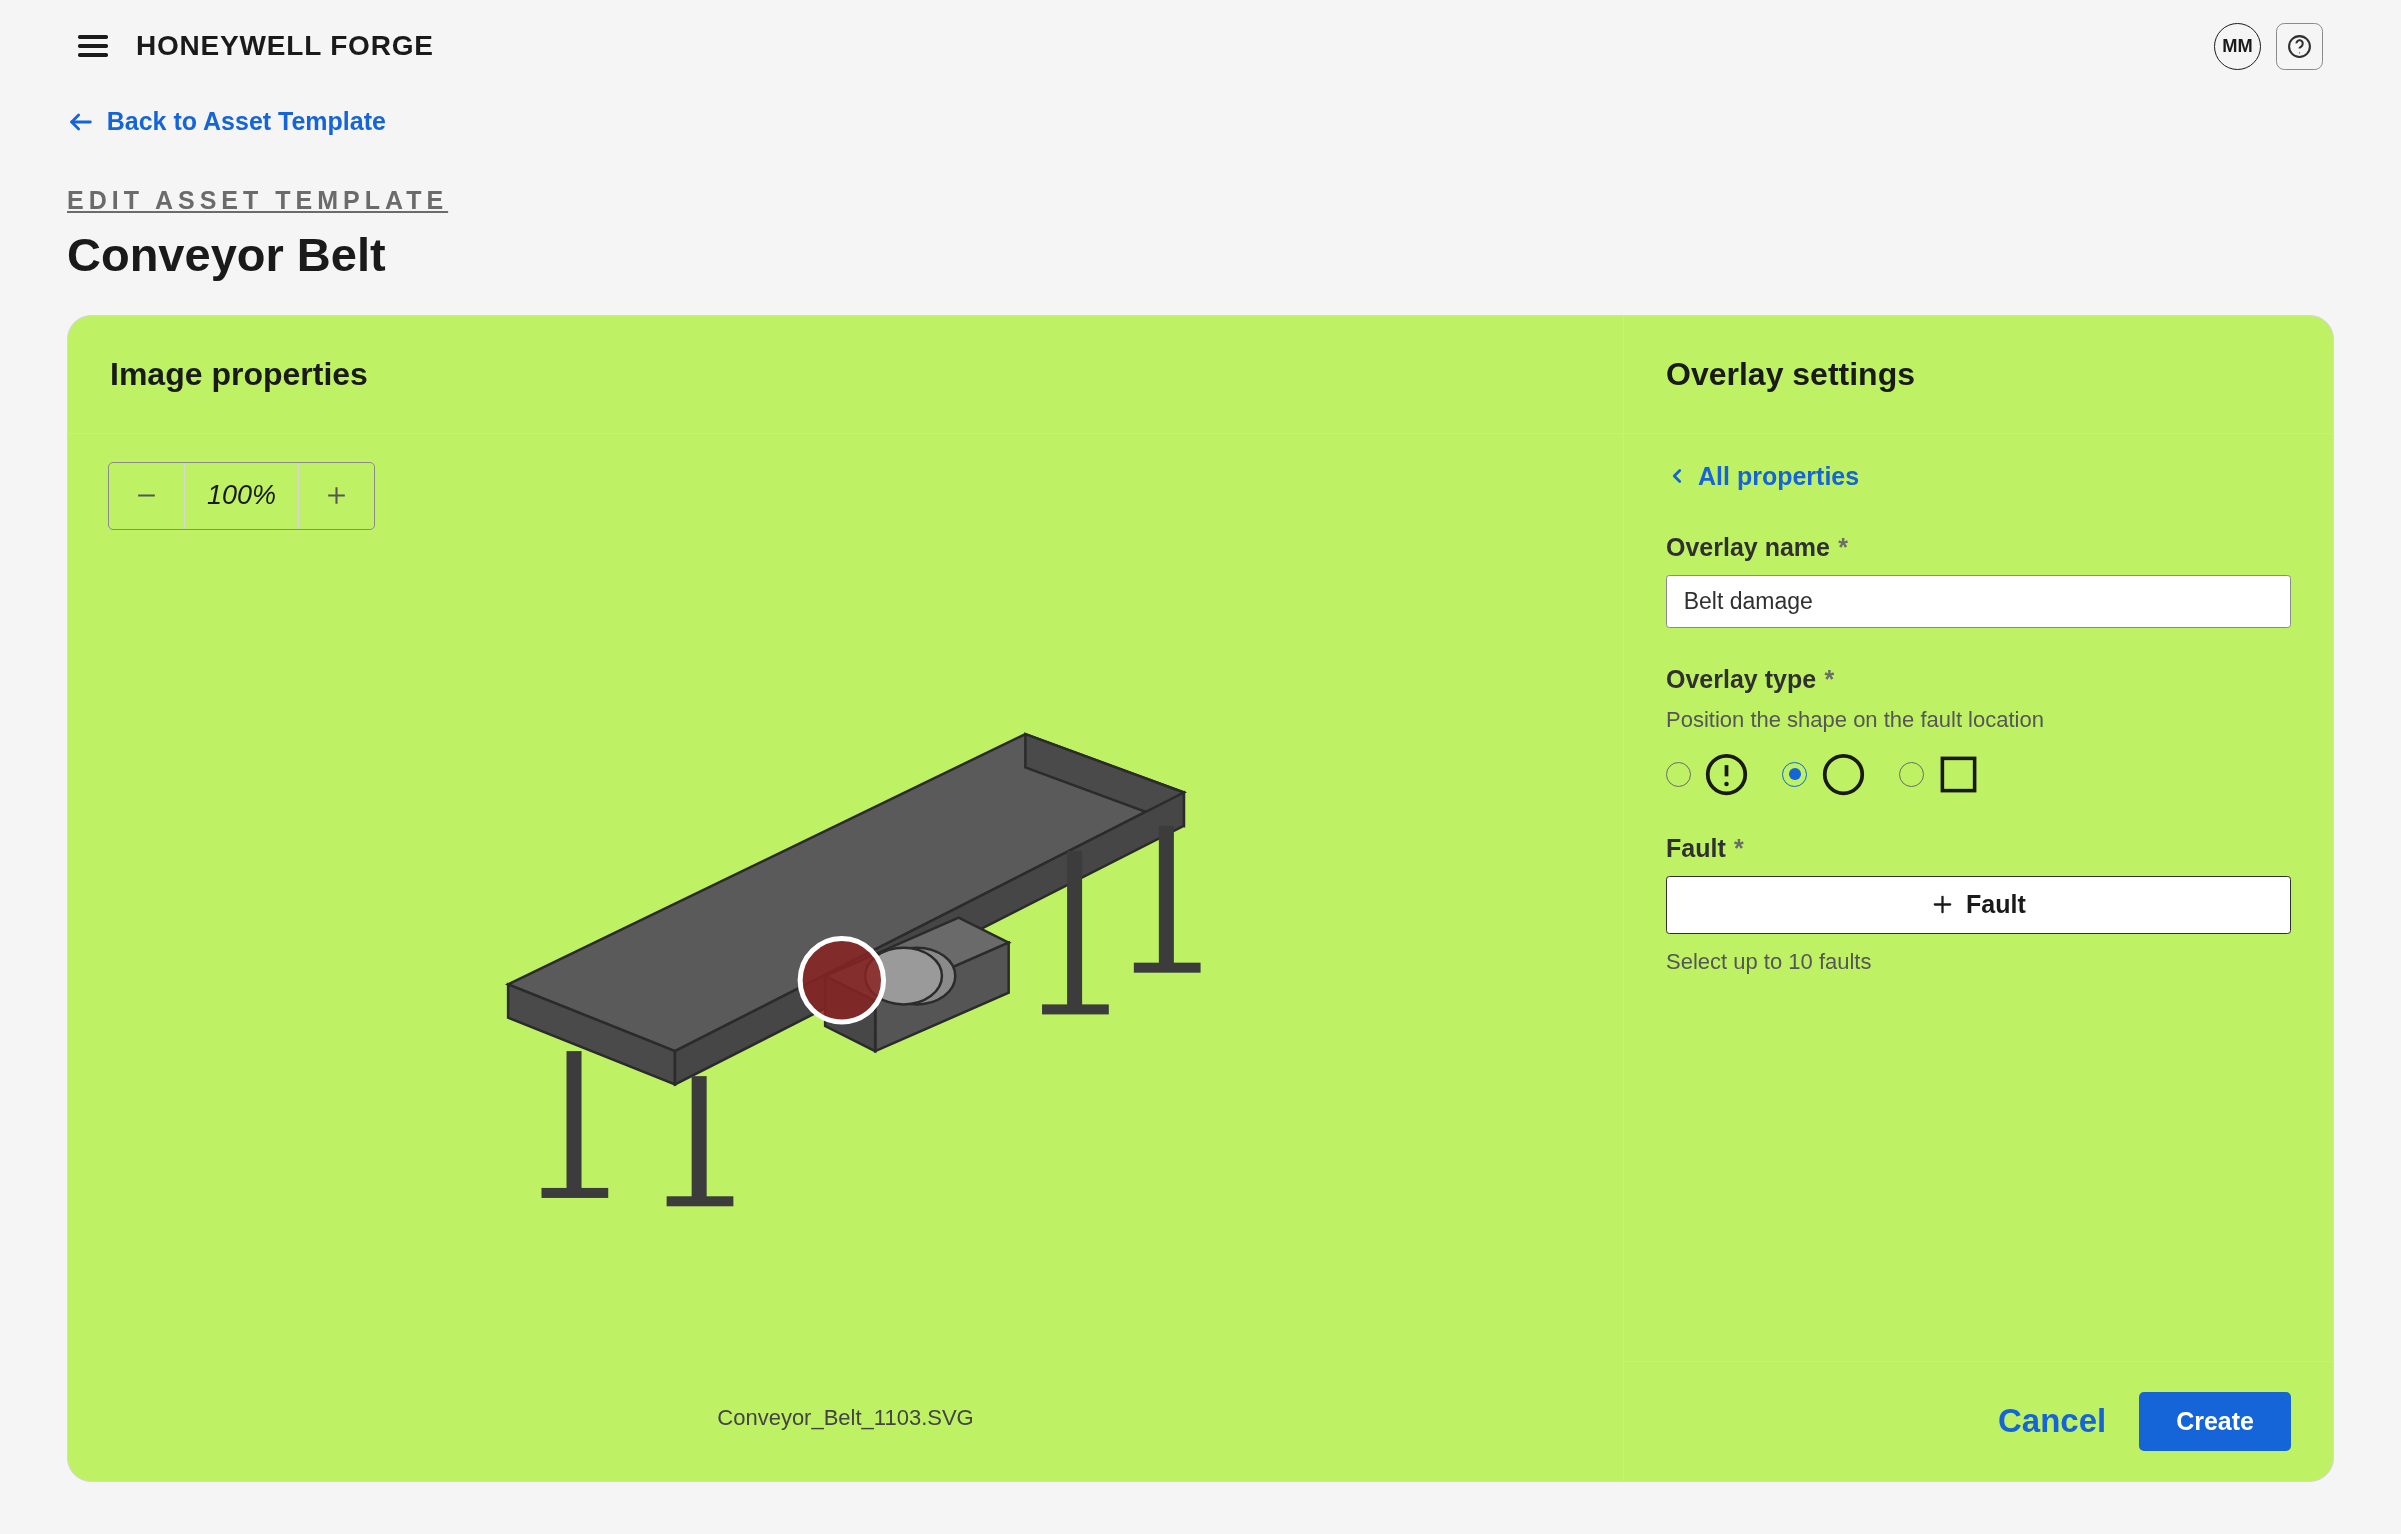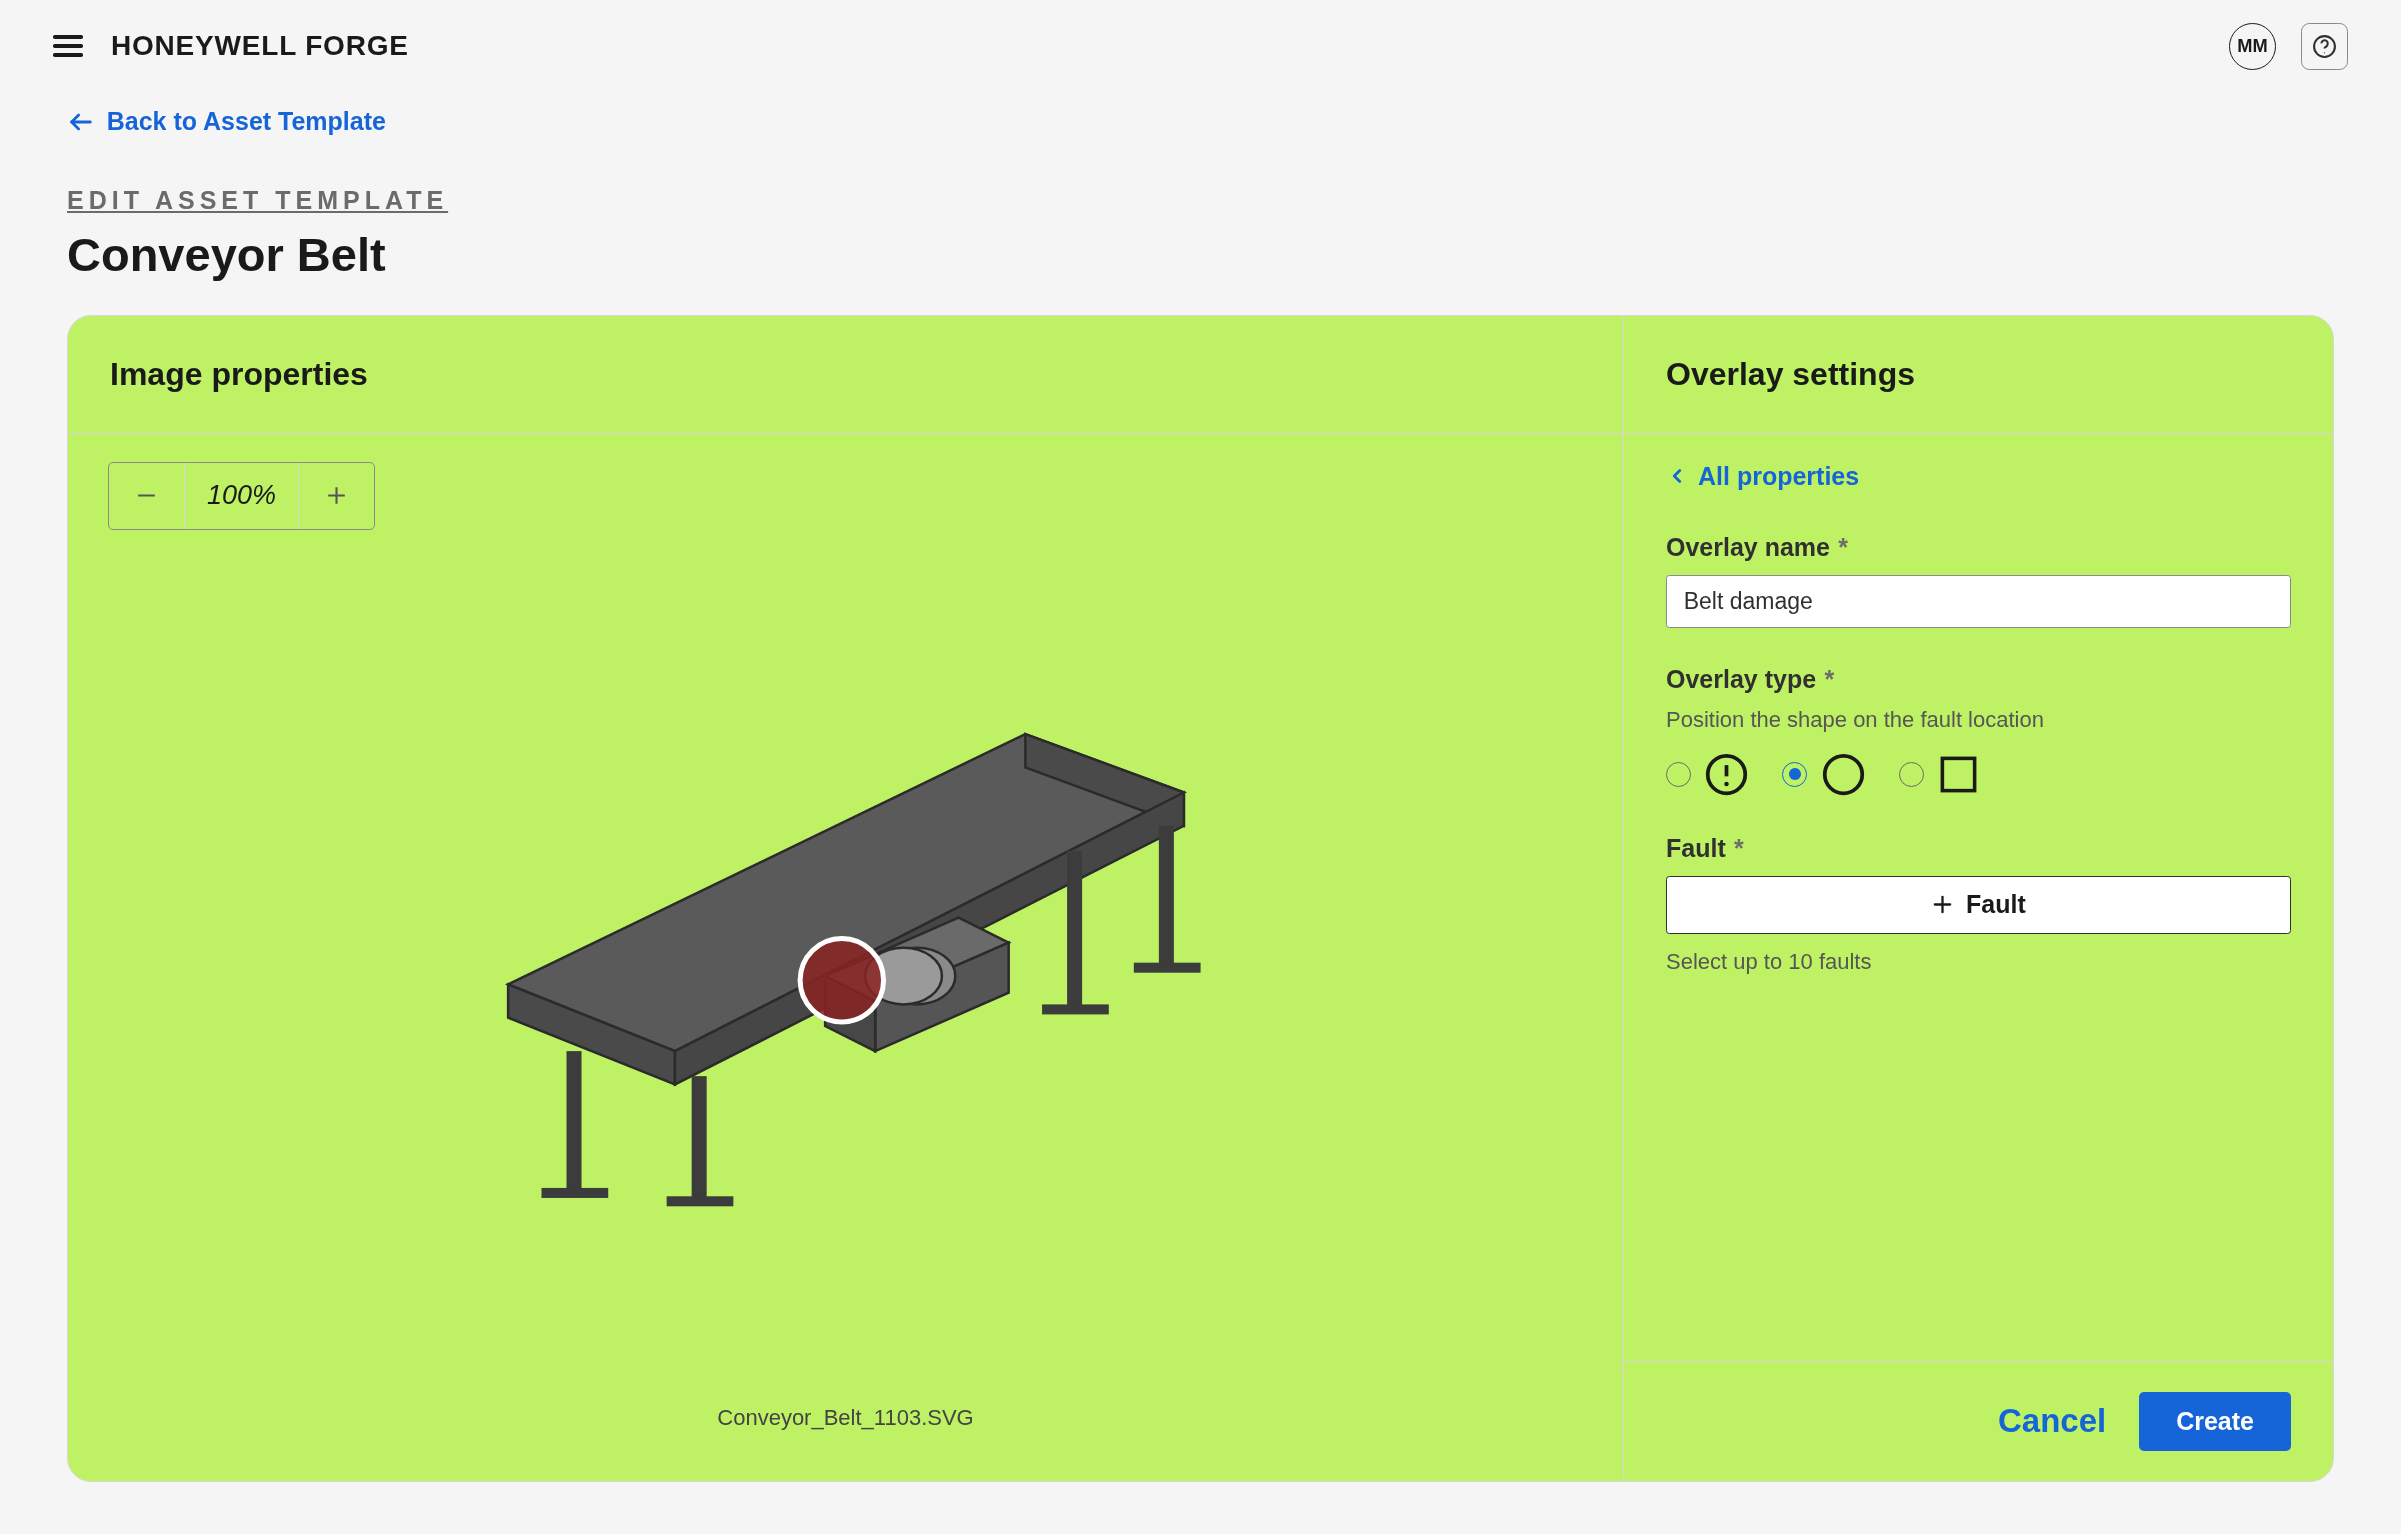--- a/index.html
+++ b/index.html
@@ -10,42 +10,42 @@
     background: #f5f5f5;
     color: #1a1a1a;
     overflow: hidden;
   }
 
   
   .topbar {
     height: 92px;
     display: flex;
     align-items: center;
-    padding: 0 53px;
+    padding: 0 78px;
     background: #f5f5f5;
   }
   .hamburger {
     width: 35px; height: 35px;
     display: flex; flex-direction: column; justify-content: center; gap: 5.8px;
     cursor: pointer;
     margin-right: 23px;
   }
   .hamburger span {
     display: block; height: 3.3px; width: 30px; background:#1a1a1a; border-radius:1.7px;
   }
   .brand {
     font-weight: 900;
     font-size: 28px;
     letter-spacing: 0.8px;
   }
   .topbar-right {
     margin-left: auto;
     display: flex;
     align-items: flex-start;
-    gap: 25px;
+    gap: 15px;
   }
   .avatar {
     width: 47px; height: 47px; border: 1.7px solid #1a1a1a; border-radius: 50%;
     display:flex; align-items:center; justify-content:center;
     font-weight:700; font-size:18.3px;
   }
   .help-btn {
     width: 47px; height: 47px; border: 1.7px solid #8a8a8a; border-radius: 8.3px;
     display:flex; align-items:center; justify-content:center;
     font-size: 25px; font-weight:600; cursor:pointer;

